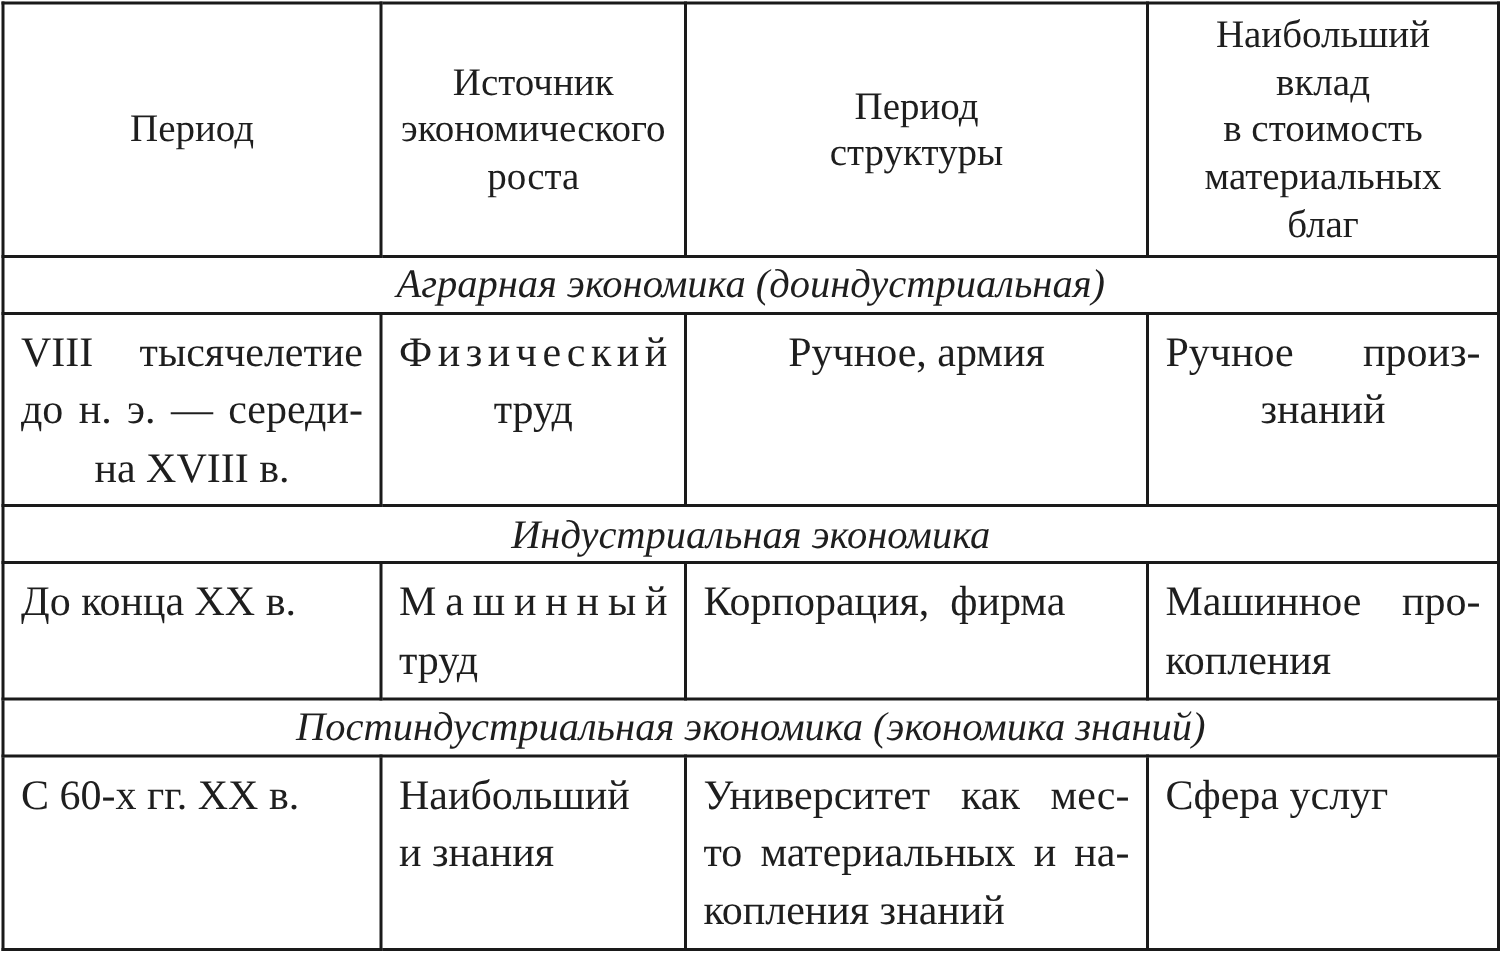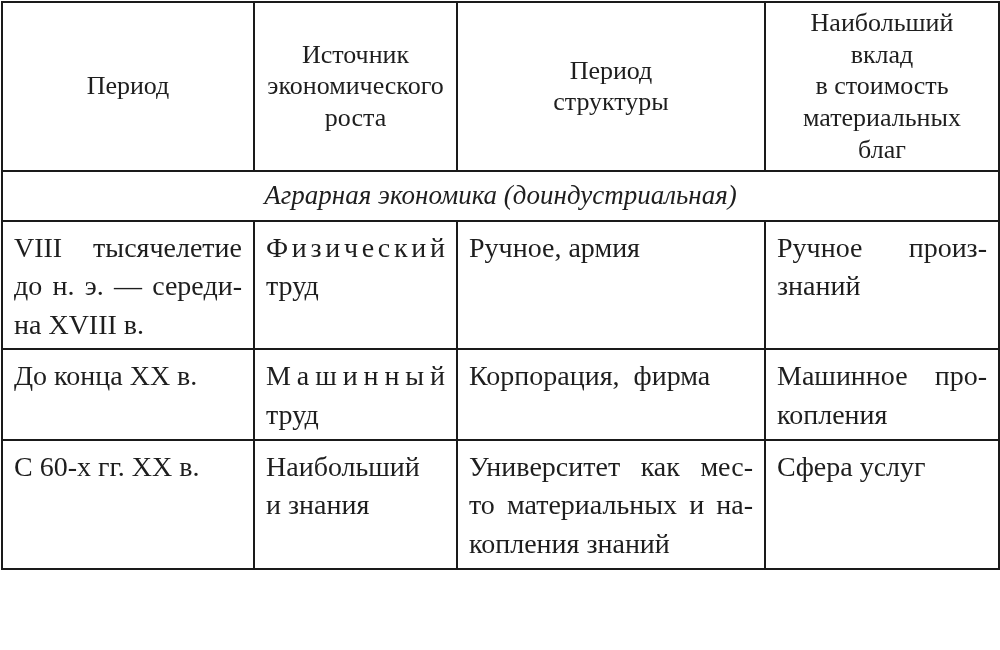--- a/index.html
+++ b/index.html
@@ -34,42 +34,42 @@
   th.hdr {
     vertical-align: middle;
     text-align: center;
     font-size: 26px;
     line-height: 1.22;
     height: 162px;
     padding: 4px 6px;
   }
   
   td.section {
-    height: 50px;
+    height: 38px;
     text-align: center;
     vertical-align: middle;
     font-style: italic;
     font-size: 27px;
     padding: 2px 8px;
   }
   
   td.cell {
     vertical-align: top;
     font-size: 28px;
     padding: 7px 11px 4px 11px;
   }
   td.cell .line {
     line-height: 1.38;
     white-space: pre;
   }
   td.cell .line.fill {
     display: flex;
     justify-content: space-between;
   }
-  tr.r1 td.cell { height: 113px; }
+  tr.r1 td.cell { height: 113px; text-align: center; }
   tr.r2 td.cell { height: 86px; }
   tr.r3 td.cell { height: 112px; }
   .hdr .hline { white-space: pre; }
 </style>
 </head>
 <body>
 
 <div class="page">
   <table class="econ-table">
     <colgroup>
@@ -117,37 +117,43 @@
           </td>
       <td class="cell">
             <div class="line">Ручное, армия</div>
           </td>
       <td class="cell">
             <div class="line fill"><span>Ручное</span><span>произ-</span></div>
             <div class="line">знаний</div>
           </td>
     </tr>
 
+    <tr>
+      <td class="section" colspan="4">Индустриальная экономика</td>
+    </tr>
     <tr class="r2">
       <td class="cell">
             <div class="line">До конца XX в.</div>
           </td>
       <td class="cell">
             <div class="line fill"><span>М</span><span>а</span><span>ш</span><span>и</span><span>н</span><span>н</span><span>ы</span><span>й</span></div>
             <div class="line">труд</div>
           </td>
       <td class="cell">
             <div class="line">Корпорация,  фирма</div>
           </td>
       <td class="cell">
             <div class="line fill"><span>Машинное</span><span>про-</span></div>
             <div class="line">копления</div>
           </td>
     </tr>
 
+    <tr>
+      <td class="section" colspan="4">Постиндустриальная экономика (экономика знаний)</td>
+    </tr>
     <tr class="r3">
       <td class="cell">
             <div class="line">С 60-х гг. XX в.</div>
           </td>
       <td class="cell">
             <div class="line">Наибольший</div>
             <div class="line">и знания</div>
           </td>
       <td class="cell">
             <div class="line fill"><span>Университет</span><span>как</span><span>мес-</span></div>

